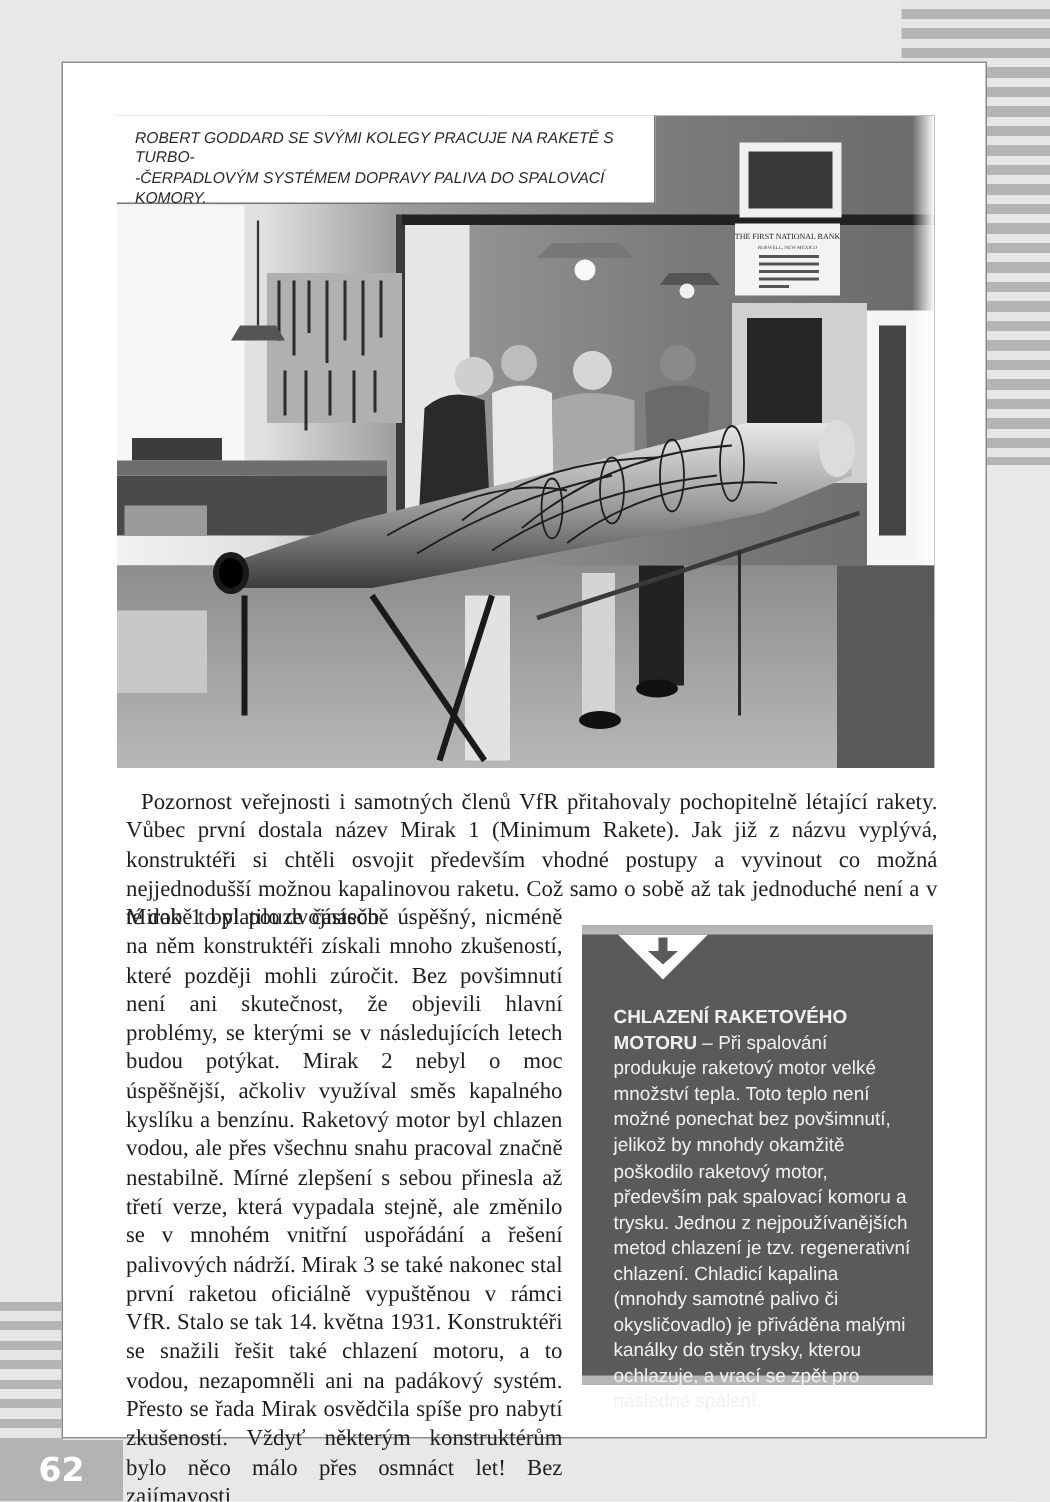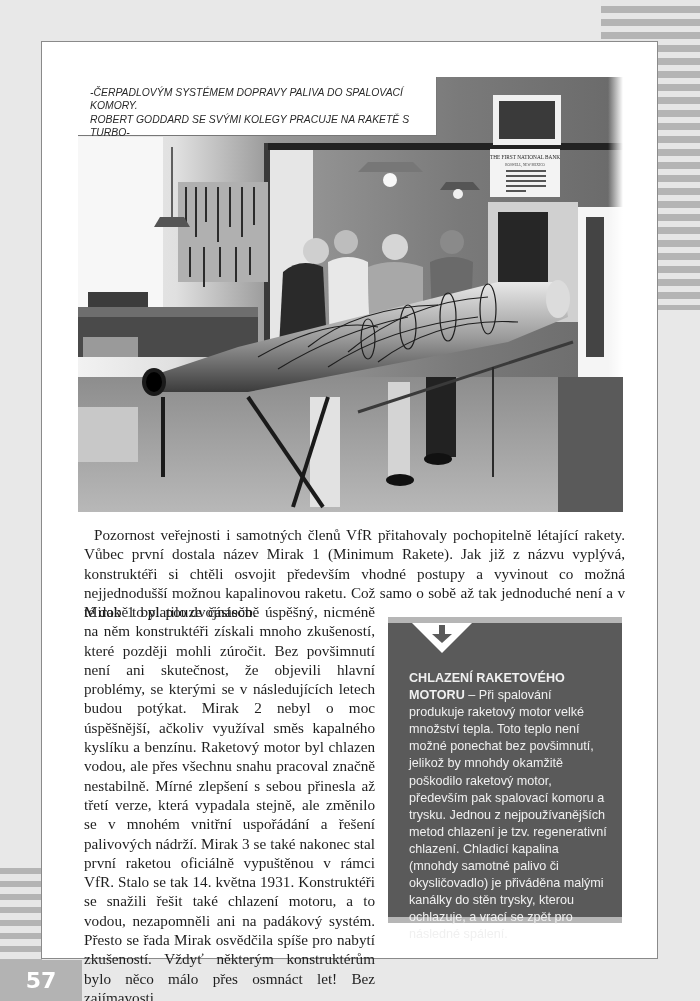--- a/index.html
+++ b/index.html
@@ -204,22 +204,22 @@
       <line x1="170" y1="320" x2="245" y2="430"></line>
         <line x1="250" y1="320" x2="215" y2="430"></line>
       <line x1="85" y1="320" x2="85" y2="400"></line>
     </g>
     <line x1="280" y1="335" x2="495" y2="265" stroke="#3a3a3a" stroke-width="3"></line>
     <line x1="415" y1="290" x2="415" y2="400" stroke="#2a2a2a" stroke-width="2"></line>
   </svg>
 </div>
 
 <div class="caption">
+  <div>ROBERT GODDARD SE SVÝMI KOLEGY PRACUJE NA RAKETĚ S TURBO-</div>
   <div>-ČERPADLOVÝM SYSTÉMEM DOPRAVY PALIVA DO SPALOVACÍ KOMORY.</div>
-  <div>ROBERT GODDARD SE SVÝMI KOLEGY PRACUJE NA RAKETĚ S TURBO-</div>
 </div>
 
 <div class="intro">
   <p lang="cs" style="hyphens:auto;">Pozornost veřejnosti i samotných členů VfR přitahovaly pochopitelně létající rakety. Vůbec první dostala název Mirak 1 (Minimum Rakete). Jak již z názvu vyplývá, konstruktéři si chtěli osvojit především vhodné postupy a vyvinout co možná nejjednodušší možnou kapalinovou raketu. Což samo o sobě až tak jednoduché není a v té době to platilo dvojnásob.</p>
 </div>
 
 <div class="col">
   <p lang="cs" style="hyphens:auto;">Mirak 1 byl pouze částečně úspěšný, nicméně na něm konstruktéři získali mnoho zkušeností, které později mohli zúročit. Bez povšimnutí není ani skutečnost, že objevili hlavní problémy, se kterými se v následujících letech budou potýkat. Mirak 2 nebyl o moc úspěšnější, ačkoliv využíval směs kapalného kyslíku a benzínu. Raketový motor byl chlazen vodou, ale přes všechnu snahu pracoval značně nestabilně. Mírné zlepšení s sebou přinesla až třetí verze, která vypadala stejně, ale změnilo se v mnohém vnitřní uspořádání a řešení palivových nádrží. Mirak 3 se také nakonec stal první raketou oficiálně vypuštěnou v rámci VfR. Stalo se tak 14. května 1931. Konstruktéři se snažili řešit také chlazení motoru, a to vodou, nezapomněli ani na padákový systém. Přesto se řada Mirak osvědčila spíše pro nabytí zkušeností. Vždyť některým konstruktérům bylo něco málo přes osmnáct let! Bez zajímavosti</p>
 </div>
 
@@ -228,14 +228,14 @@
     <polygon points="0,0 60,0 30,30" fill="#ffffff"></polygon>
     <rect x="27" y="2" width="6" height="10" fill="#5a5a5a"></rect>
     <polygon points="20,11 40,11 30,20" fill="#5a5a5a"></polygon>
   </svg>
   <div class="sb-text">
     <span class="sb-title">CHLAZENÍ RAKETOVÉHO MOTORU</span><span> – </span><span>Při spalování produkuje raketový motor velké množství tepla. Toto teplo není možné ponechat bez povšimnutí, jelikož by mnohdy okamžitě poškodilo raketový motor, především pak spalovací komoru a trysku. Jednou z nejpoužívanějších metod chlazení je tzv. regenerativní chlazení. Chladicí kapalina (mnohdy samotné palivo či okysličovadlo) je přiváděna malými kanálky do stěn trysky, kterou ochlazuje, a vrací se zpět pro následné spálení.</span>
   </div>
 </div>
 
 <div class="pagenum-box">
-  <div class="pagenum">57</div>
+  <div class="pagenum">62</div>
 </div>
 
 </body></html>

